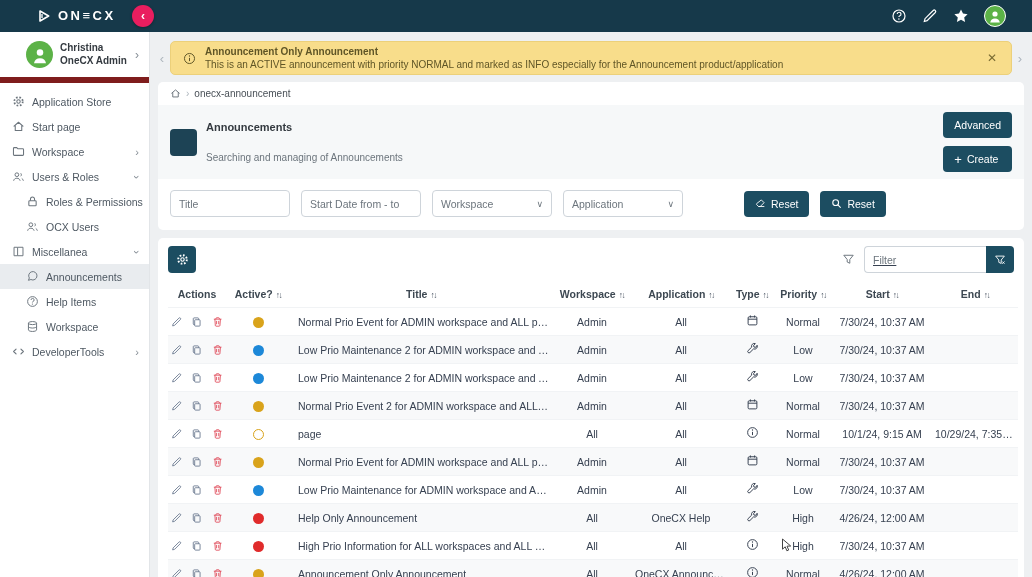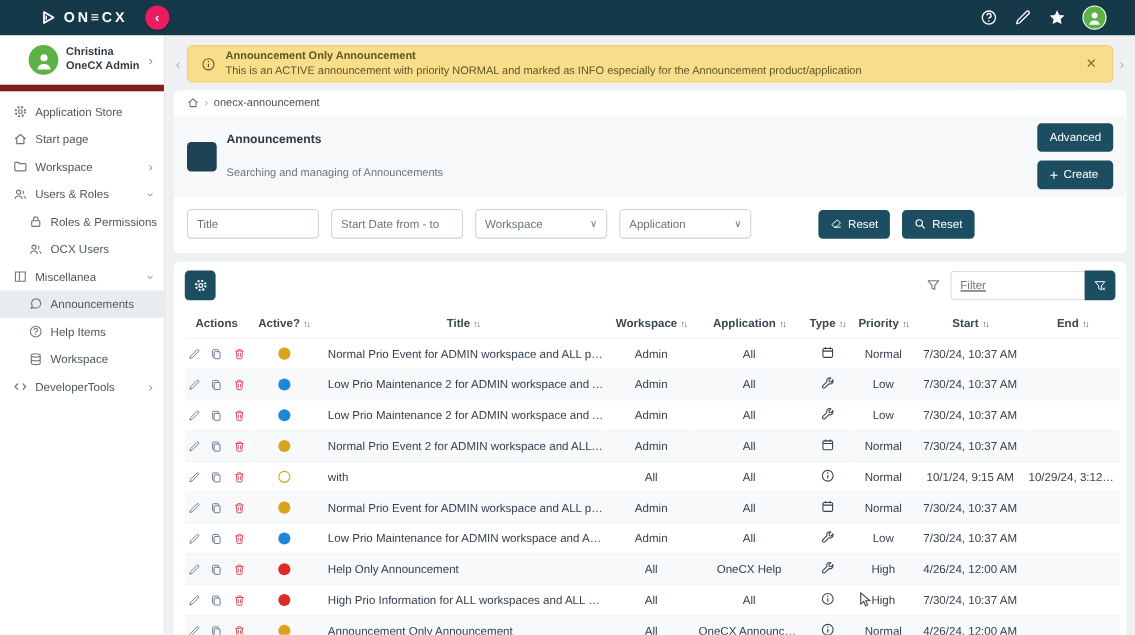--- a/index.html
+++ b/index.html
@@ -536,33 +536,33 @@
                   </svg>
                 </span>
                 <span class="ic act-ic danger">
                   <svg viewBox="0 0 16 16">
                     <path d="M2.6 4h10.8M5.6 4V3c0-.6.4-1 1-1h2.8c.6 0 1 .4 1 1v1M4.1 4l.6 8.9c0 .6.5 1 1 1h4.5c.6 0 1-.4 1-1L11.9 4M6.5 6.4v4.8M9.5 6.4v4.8" fill="none" stroke="currentColor" stroke-width="1.1"></path>
                   </svg>
                 </span>
               </div>
             </td>
             <td><span class="dot amber-outline"></span></td>
-            <td class="left">with</td>
+            <td class="left">page</td>
             <td>All</td>
             <td>All</td>
             <td><span class="ic type-ic">
                 <svg viewBox="0 0 16 16">
                   <circle cx="8" cy="8" r="6" fill="none" stroke="currentColor" stroke-width="1.2"></circle>
                   <path d="M8 7.2v4" stroke="currentColor" stroke-width="1.3"></path>
                   <circle cx="8" cy="4.9" r=".8" fill="currentColor"></circle>
                 </svg>
               </span></td>
             <td>Normal</td>
             <td>10/1/24, 9:15 AM</td>
-            <td>10/29/24, 3:12 PM</td>
+            <td>10/29/24, 7:35 PM</td>
           </tr>
           <tr>
             <td>
               <div class="actions-cell">
                 <span class="ic act-ic">
                   <svg viewBox="0 0 16 16">
                     <path d="M11.2 2.5a1.45 1.45 0 0 1 2.1 2L5.1 12.7l-2.8.8.7-2.8z" fill="none" stroke="currentColor" stroke-width="1.2"></path>
                   </svg>
                 </span>
                 <span class="ic act-ic">

